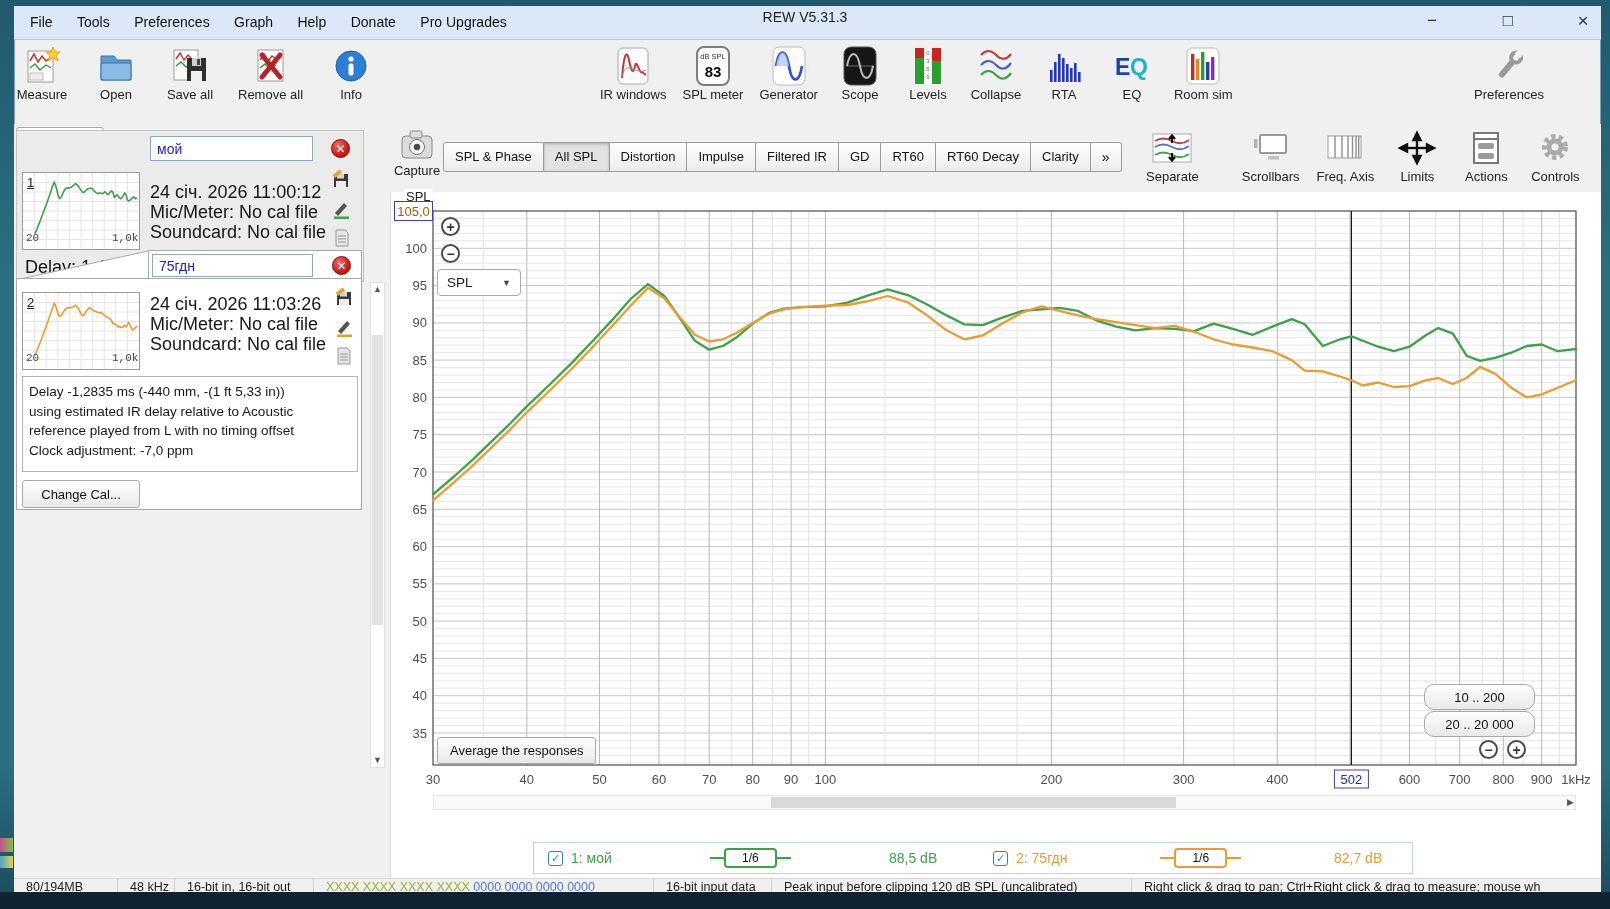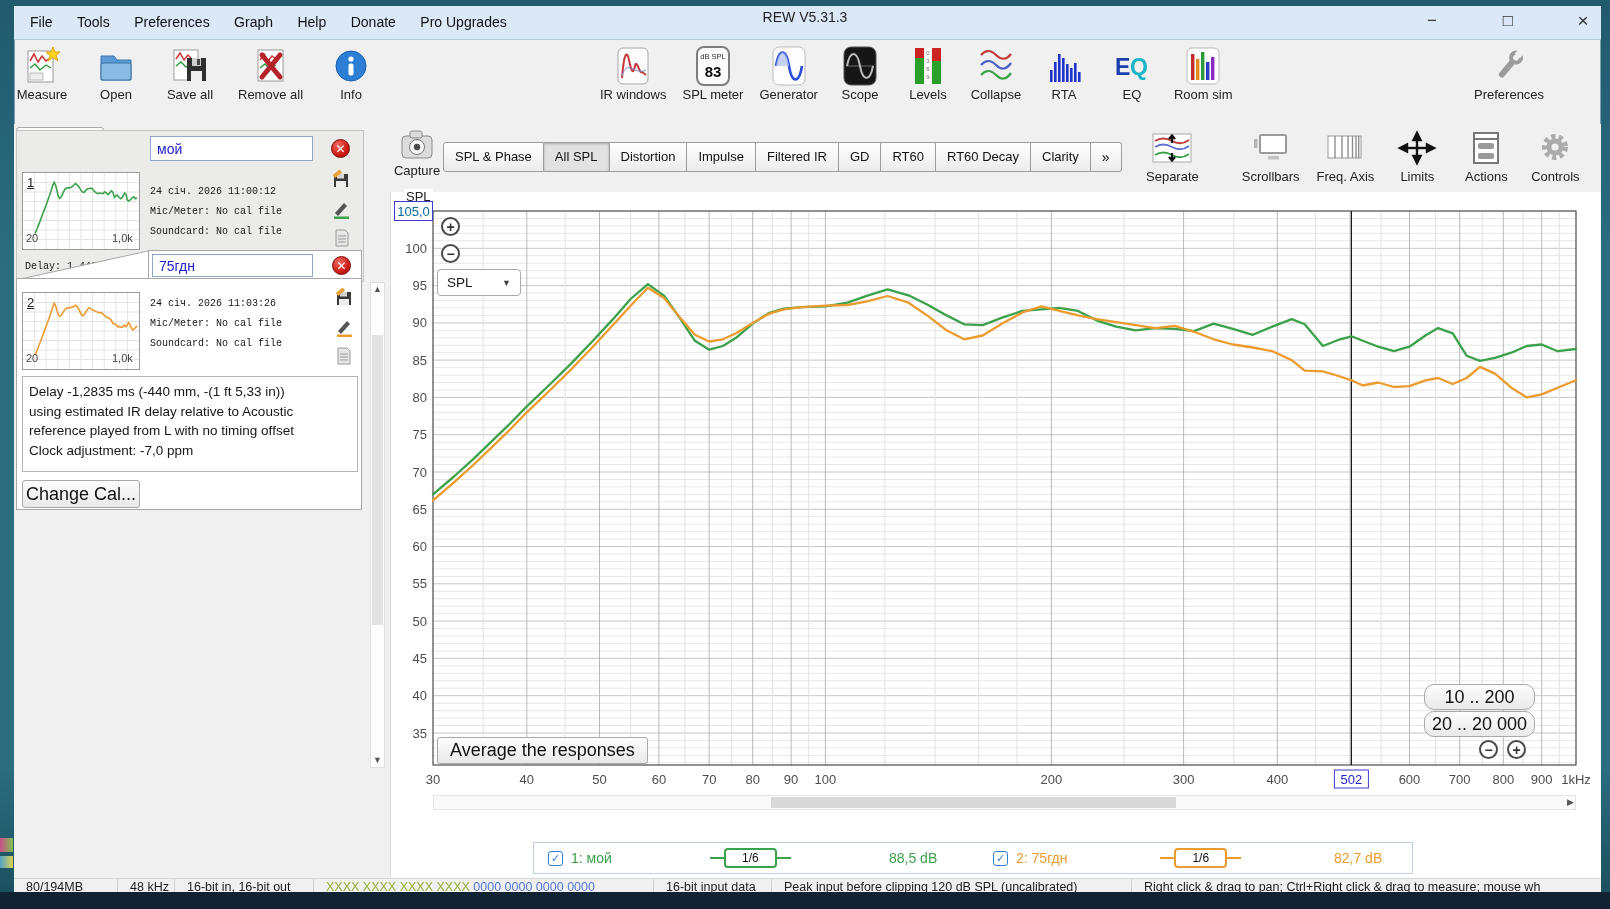--- a/index.html
+++ b/index.html
@@ -24,42 +24,42 @@
   .gtab{border:1px solid #9c9c9c;border-left:none;background:linear-gradient(#fefefe,#ececec);
     padding:6px 11px;font-size:13px;white-space:nowrap;color:#111;}
   .gtab:first-child{border-left:1px solid #9c9c9c;border-radius:3px 0 0 3px;}
   .gtab.overflow{border-radius:0 3px 3px 0;font-size:14px;}
   .gtab.selected{background:#e2e2e2;box-shadow:inset 0 1px 3px rgba(0,0,0,.25);}
   #tabs{left:443px;top:142px;display:flex;}
   #gt-right{left:1146px;top:128px;display:flex;gap:17px;align-items:flex-start;}
   
   #sidebar-bg{left:14px;top:124px;width:374px;height:754px;background:#f0f0f0;}
   .btn{background:linear-gradient(#fdfdfd,#e9e9e9);border:1px solid #a9a9a9;border-radius:3px;
-    font-size:18px;color:#111;display:flex;align-items:center;justify-content:center;white-space:nowrap;}
+    font-size:13px;color:#111;display:flex;align-items:center;justify-content:center;white-space:nowrap;}
   #collapse-btn{left:16px;top:127px;width:86px;height:26px;gap:6px;}
   .card1{left:16px;top:130px;width:348px;height:152px;background:#ebebe9;border:1px solid #c3c3c3;box-sizing:border-box;}
   .card2-body{left:16px;top:278px;width:346px;height:232px;background:#ffffff;border:1px solid #a8a8a8;box-sizing:border-box;}
   .card2-namebox{left:148px;top:250px;width:214px;height:30px;background:#ffffff;border:1px solid #a8a8a8;box-sizing:border-box;}
   .name-input{border:1px solid #8fa8c8;font-size:14px;color:#2222cc;padding:2px 6px;background:#fff;
     font-family:"Liberation Sans",sans-serif;box-sizing:border-box;}
   .del-btn{width:19px;height:19px;border-radius:50%;background:radial-gradient(circle at 35% 30%,#f26b63,#cf1c17 60%,#9d0d0a);
     border:1px solid #7d0a08;color:#fff;font-size:12px;font-weight:bold;display:flex;align-items:center;justify-content:center;box-sizing:border-box;}
   .thumb{background:#fff;border:1px solid #9a9a9a;box-sizing:border-box;}
   .thumb-num{font-size:13px;color:#222;text-decoration:underline;}
-  .thumb-ax{font-size:11px;color:#444;}
-  .meta{font-size:10px;color:#161616;line-height:20px;white-space:nowrap;font-family:Liberation Mono, monospace;}
+  .thumb-ax{font-size:11px;color:#444;font-family:Liberation Mono, monospace;}
+  .meta{font-size:18px;color:#161616;line-height:20px;white-space:nowrap;}
   .delaybox{background:#fff;border:1px solid #b5b5b5;box-sizing:border-box;padding:5px 6px;
     font-size:13.5px;line-height:19.5px;color:#161616;}
   .sicon{width:20px;height:20px;}
   
   #chart-panel{left:390px;top:124px;width:1211px;height:754px;background:#fff;border-left:1px solid #dcdcdc;box-sizing:border-box;}
   #gt-strip{left:390px;top:124px;width:1211px;height:68px;background:#f0f0f0;}
   .roundbtn{width:19px;height:19px;border-radius:50%;border:2px solid #4a4a4a;background:#fff;color:#333;
     display:flex;align-items:center;justify-content:center;font-size:14px;font-weight:bold;box-sizing:border-box;line-height:1;}
-  #ymax-box{left:394px;top:201px;width:39px;height:20px;border:1px solid #3c3cd0;background:#fff;color:#0369a1;
+  #ymax-box{left:394px;top:201px;width:39px;height:20px;border:1px solid #3c3cd0;background:#fff;color:#a16207;
     font-size:13px;display:flex;align-items:center;justify-content:center;box-sizing:border-box;}
   #spl-axis-title{left:404px;top:189px;font-size:13px;color:#222;background:#fff;padding:0 2px;}
   #spl-dropdown{left:437px;top:269px;width:84px;height:27px;border:1px solid #aaa;border-radius:4px;background:#fff;
     display:flex;align-items:center;justify-content:space-between;padding:0 9px;font-size:13.5px;box-sizing:border-box;}
   #avg-btn{left:437px;top:737px;height:25px;padding:0 12px;position:absolute;}
   .range-btn{left:1424px;width:109px;height:24px;position:absolute;border-radius:10px;}
   #hscroll{left:433px;top:795px;width:1143px;height:15px;background:#fafafa;border:1px solid #e4e4e4;box-sizing:border-box;}
   #hthumb{left:337px;top:1px;width:405px;height:11px;background:#d9d9d9;position:absolute;}
   .scroll-arrow{font-size:9px;color:#555;line-height:13px;}
   

